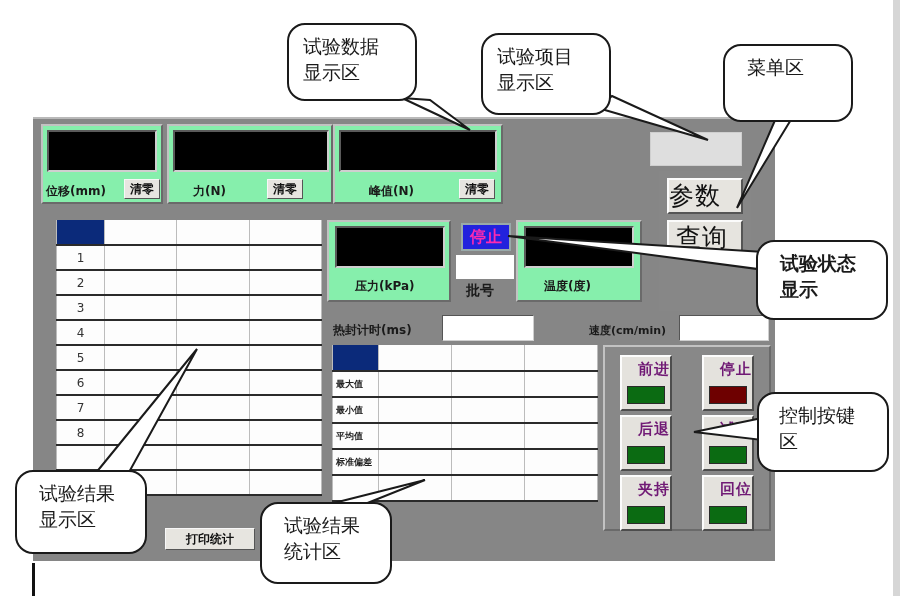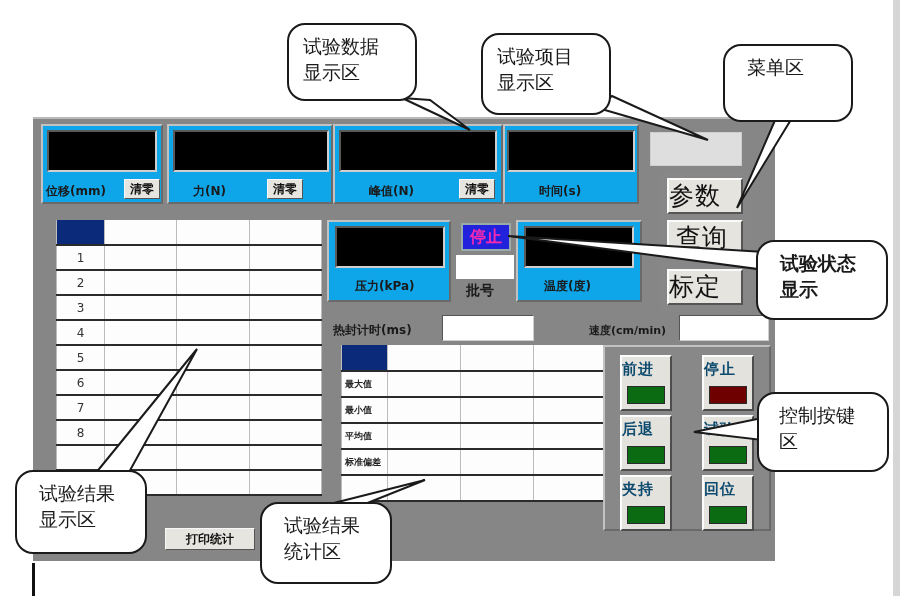--- a/index.html
+++ b/index.html
@@ -3,39 +3,39 @@
 <meta charset="utf-8">
 <style>
   * { box-sizing: border-box; margin: 0; padding: 0; }
   html, body { width: 900px; height: 596px; overflow: hidden; background: #ffffff; }
   body { position: relative; font-family: "DejaVu Sans", sans-serif; color: #111; }
 
   .right-strip { position: absolute; left: 893px; top: 0; width: 7px; height: 596px; background: #d6d6d6; }
 
   
   .panel { position: absolute; left: 33px; top: 117px; width: 742px; height: 444px; background: #868686; border-top: 2px solid #b9b9b9; }
-  .group { position: absolute; border: 2px solid #c2c2c2; border-right-color: #6a6a6a; border-bottom-color: #6a6a6a; background: #0ea5e9; }
+  .group { position: absolute; border: 2px solid #c2c2c2; border-right-color: #6a6a6a; border-bottom-color: #6a6a6a; background: #86efac; }
   .lcd { position: absolute; background: #000; border: 2px solid #cfcfcf; border-top-color: #5a5a5a; border-left-color: #5a5a5a; }
   .lbl { position: absolute; font-size: 12px; font-weight: bold; color: #1a1a1a; white-space: nowrap; font-family: "DejaVu Sans", sans-serif; }
   .btn-small { position: absolute; background: #e7e5e0; border: 1px solid #f7f7f7; border-right-color: #555; border-bottom-color: #555; font-size: 12px; font-weight: bold; text-align: center; line-height: 18px; color: #111; }
   .input-white { position: absolute; background: #fff; border: 1px solid #cfcfcf; border-top-color: #555; border-left-color: #555; }
 
   
   .menu-btn { position: absolute; left: 634px; width: 76px; height: 36px; background: #e6e4df; border: 2px solid #fbfbfb; border-right-color: #555; border-bottom-color: #555; font-family: "DejaVu Serif", serif; font-size: 25px; line-height: 32px; color: #111; letter-spacing: 1px; }
 
   
   table.grid { position: absolute; border-collapse: collapse; background: #fff; }
   table.grid td { border-left: 1px solid #bcbcbc; border-right: 1px solid #bcbcbc; border-bottom: 2px solid #2b2b2b; background: #fdfdfd; padding: 0; text-align: center; font-size: 12px; color: #333; }
   table.grid td.hdr-corner { background: #0b2a7a; }
   table.grid td.rowhdr { font-size: 12px; }
   table.stats td.rowhdr { font-size: 9px; text-align: left; padding-left: 3px; font-weight: bold; color: #222; }
 
   
   .ctrl { position: absolute; width: 52px; height: 56px; background: #e4e2dd; border: 2px solid #fcfcfc; border-right-color: #4d4d4d; border-bottom-color: #4d4d4d; }
-  .ctrl .t { display: block; text-align: left; font-size: 15px; font-weight: bold; margin-top: 3px; color: #0c4a6e; letter-spacing: 1px; }
+  .ctrl .t { display: block; text-align: right; font-size: 15px; font-weight: bold; margin-top: 3px; color: #701a75; letter-spacing: 1px; }
   .ctrl .led { position: absolute; left: 5px; top: 29px; width: 38px; height: 18px; border: 1px solid #2a2a2a; }
 
   
   .callout { position: absolute; background: #fff; border: 2px solid #1a1a1a; border-radius: 18px; font-size: 19px; line-height: 26px; color: #1a1a1a; padding: 8px 14px; font-family: "DejaVu Sans", sans-serif; }
   svg.pointers { position: absolute; left: 0; top: 0; width: 900px; height: 596px; pointer-events: none; }
 </style>
 </head>
 <body>
 
 <div class="right-strip"></div>
@@ -53,31 +53,26 @@
     <span class="lbl" style="left:24px;top:57px;">力(N)</span>
     <div class="btn-small" style="left:98px;top:53px;width:36px;height:20px;">清零</div>
   </div>
 
   <div class="group" style="left:300px;top:5px;width:170px;height:80px;">
     <div class="lcd" style="left:4px;top:4px;width:158px;height:42px;"></div>
     <span class="lbl" style="left:34px;top:57px;">峰值(N)</span>
     <div class="btn-small" style="left:124px;top:53px;width:36px;height:20px;">清零</div>
   </div>
 
-  <div class="group" style="left:470px;top:5px;width:136px;height:80px;">
-    <div class="lcd" style="left:2px;top:4px;width:128px;height:42px;"></div>
-    <span class="lbl" style="left:34px;top:57px;">时间(s)</span>
-  </div>
 
   <div style="position:absolute;left:617px;top:13px;width:92px;height:34px;background:#dedede;border:1px solid #cfcfcf;"></div>
 
   <div class="group" style="left:626px;top:52px;width:92px;height:140px;background:#878787;border:none;"></div>
   <div class="menu-btn" style="top:59px;">参数</div>
   <div class="menu-btn" style="top:101px;padding-left:7px;">查询</div>
-  <div class="menu-btn" style="top:150px;">标定</div>
 
   <div class="group" style="left:294px;top:101px;width:124px;height:82px;">
     <div class="lcd" style="left:6px;top:4px;width:110px;height:42px;"></div>
     <span class="lbl" style="left:26px;top:56px;">压力(kPa)</span>
   </div>
 
   <div style="position:absolute;left:428px;top:104px;width:50px;height:28px;background:#2222dd;border:2px solid #9aa;">
       <span style="display:block;text-align:center;line-height:24px;color:#ff2ab0;font-size:16px;font-weight:bold;">停止</span>
     </div>
   <div class="input-white" style="left:423px;top:136px;width:58px;height:24px;border:none;"></div>
@@ -157,21 +152,21 @@
         </tr>
         <tr style="height: 25px;">
           <td class="rowhdr" style="width: 48px;"></td>
           <td></td>
           <td></td>
           <td></td>
         </tr>
       </tbody>
   </table>
 
-  <table class="grid stats" style="left:308px;top:226px;width:266px;padding-left:25px;">
+  <table class="grid stats" style="left:299px;top:226px;width:266px;padding-left:25px;">
     <tbody id="stats-body">
         <tr style="height: 26px;">
           <td class="hdr-corner" style="width: 46px;"></td>
           <td></td>
           <td></td>
           <td></td>
         </tr>
         <tr style="height: 26px;">
           <td class="rowhdr" style="width: 46px;">最大值</td>
           <td></td>

